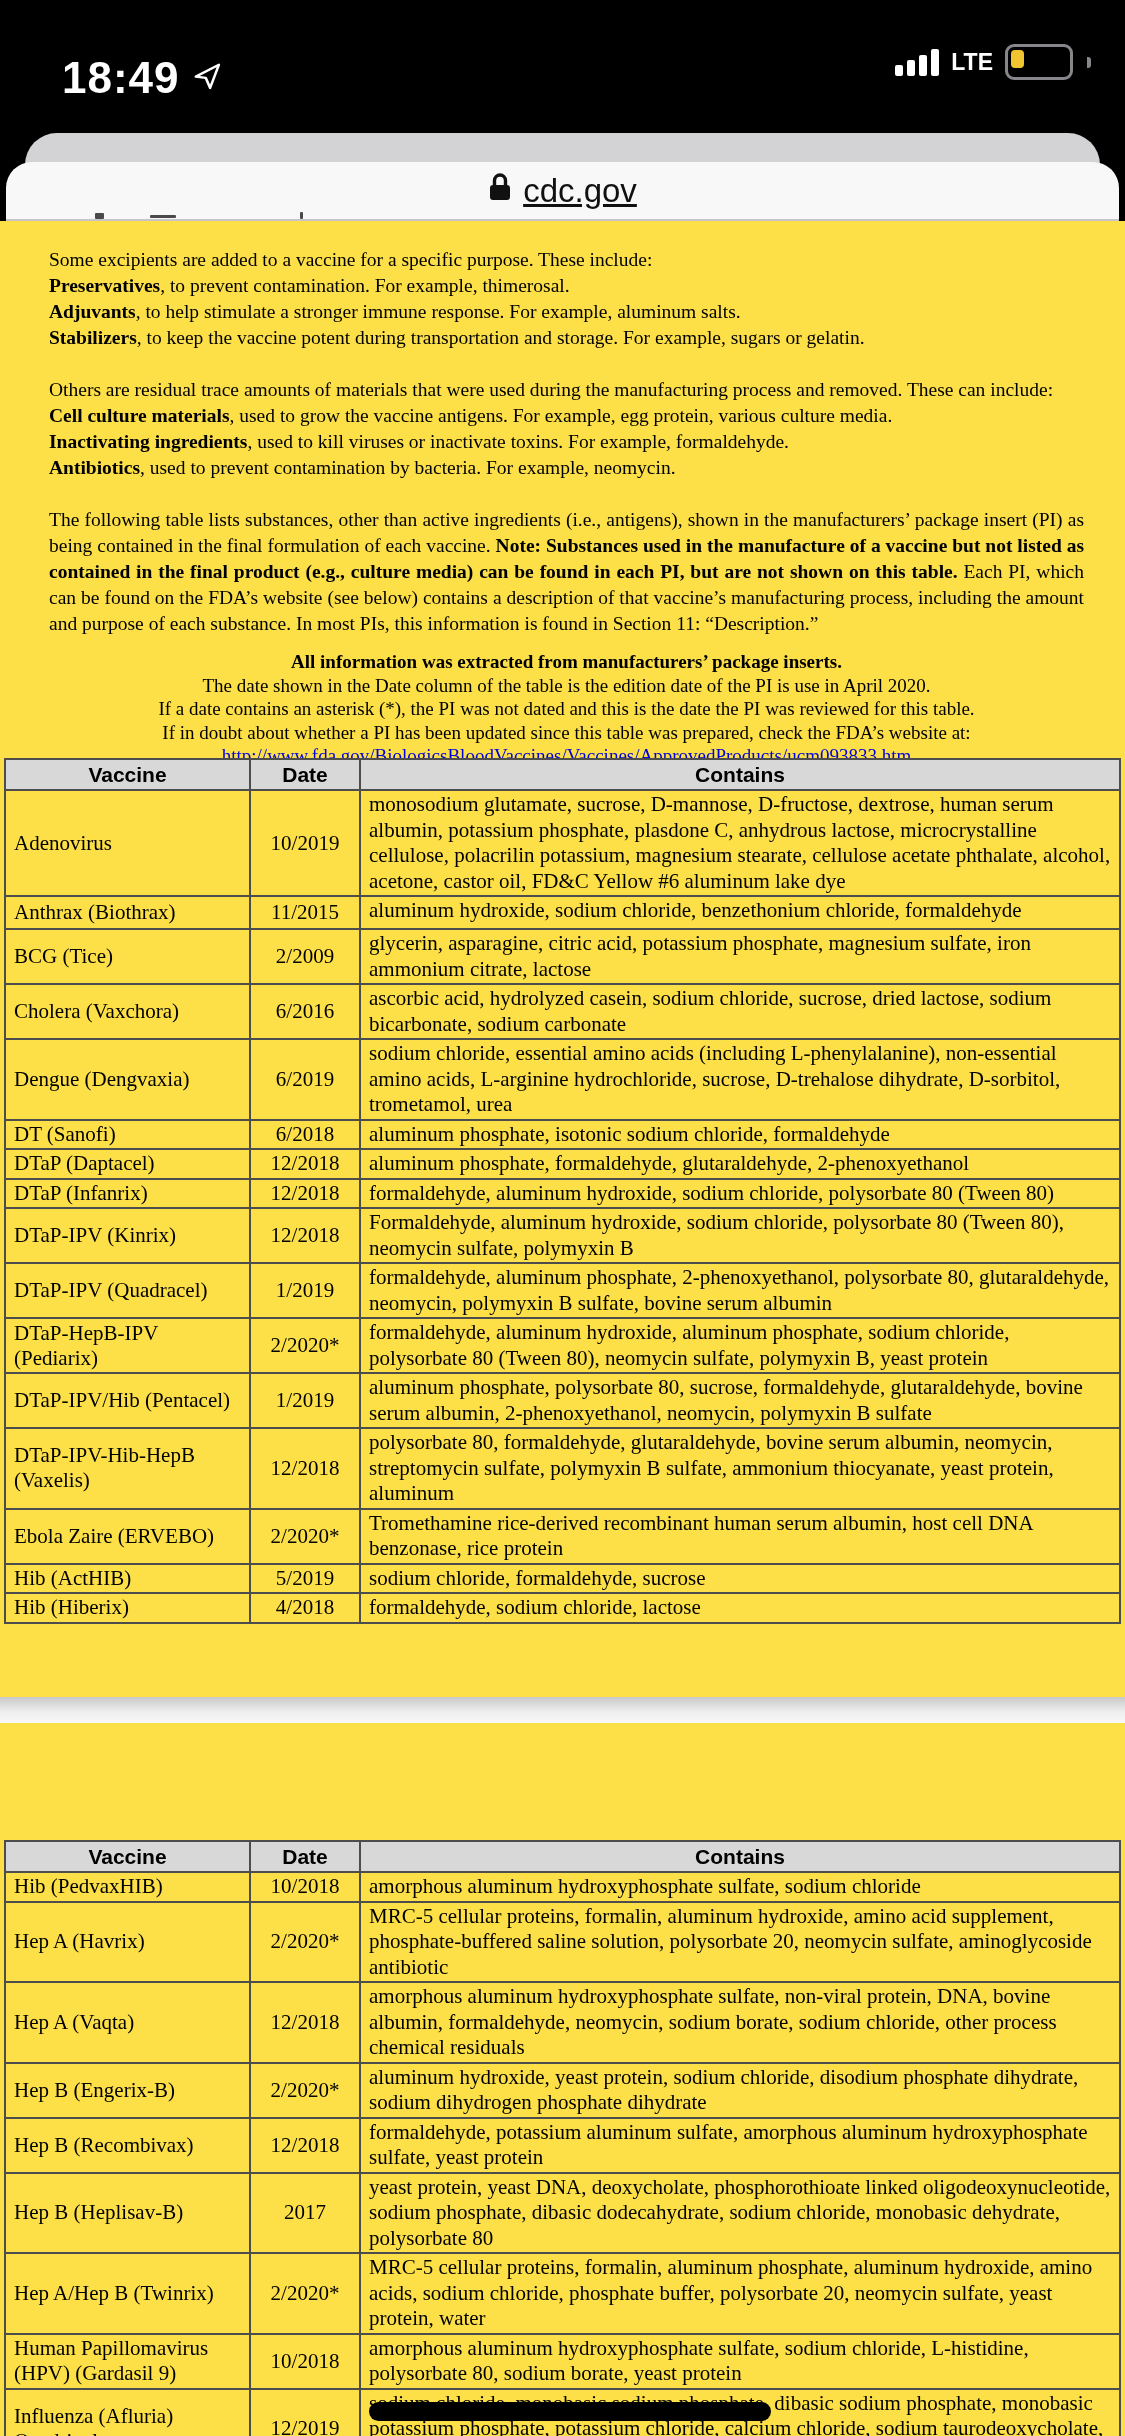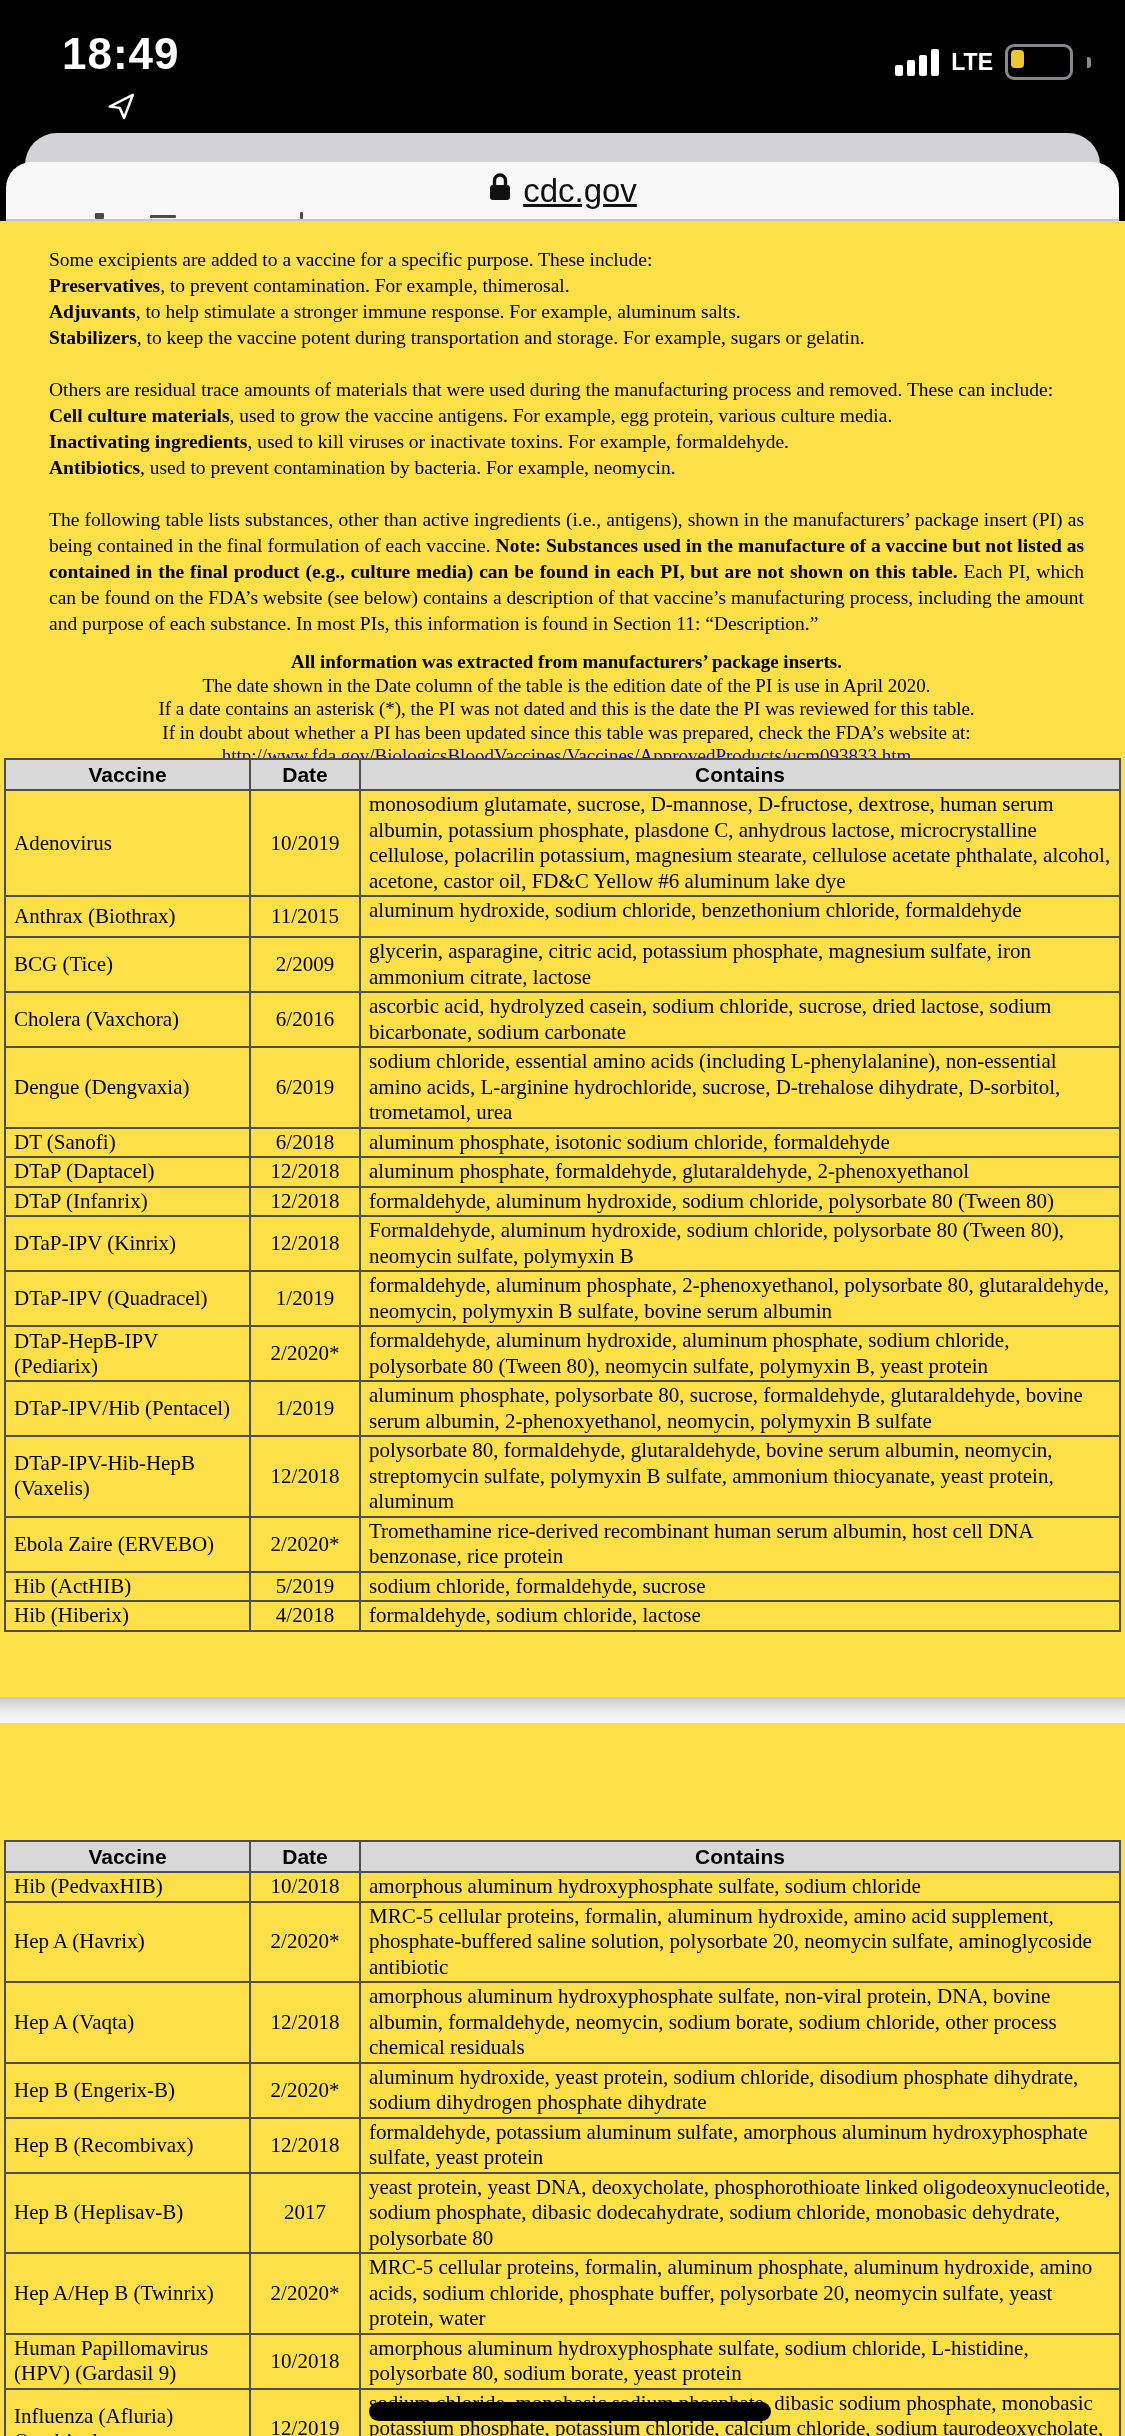--- a/index.html
+++ b/index.html
@@ -1,21 +1,21 @@
 <!DOCTYPE html>
 <html><head>
 <meta charset="utf-8">
 <style>
   html,body{margin:0;padding:0;}
   body{width:1125px;height:2436px;overflow:hidden;background:#000;position:relative;
        font-family:"Liberation Serif", serif;}
   
   .statusbar{position:absolute;top:0;left:0;width:1125px;height:133px;background:#000;
              font-family:"Liberation Sans", sans-serif;color:#fff;}
-  .sb-left{position:absolute;left:62px;top:29px;display:flex;align-items:center;gap:12px;flex-direction:column;}
+  .sb-left{position:absolute;left:62px;top:53px;display:flex;align-items:center;gap:12px;}
   .sb-time{font-size:44px;font-weight:600;letter-spacing:1px;}
   .sb-right{position:absolute;right:34px;top:44px;display:flex;align-items:center;gap:12px;}
   .sig{display:flex;align-items:flex-end;gap:4px;height:28px;}
   .sig span{display:block;width:8px;background:#fff;border-radius:2px;}
   .sig .b1{height:11px}.sig .b2{height:16px}.sig .b3{height:21px}.sig .b4{height:27px}
   .lte{font-size:23px;font-weight:600;}
   .batt{position:relative;width:62px;height:30px;border:3px solid #87878b;border-radius:9px;}
   .batt .fill{position:absolute;left:3px;top:3px;width:13px;height:18px;background:#f0c52f;border-radius:4px;}
   .batt-tip{width:4px;height:11px;background:#87878b;border-radius:0 3px 3px 0;margin-left:2px;}
   
@@ -144,21 +144,21 @@
             <td class="c">
               <div class="cw" style="height: 102px;">monosodium glutamate, sucrose, D-mannose, D-fructose, dextrose, human serum albumin, potassium phosphate, plasdone C, anhydrous lactose, microcrystalline cellulose, polacrilin potassium, magnesium stearate, cellulose acetate phthalate, alcohol, acetone, castor oil, FD&amp;C Yellow #6 aluminum lake dye</div>
             </td>
           </tr>
           <tr>
             <td class="v">
               <div>Anthrax (Biothrax)</div>
             </td>
             <td class="d">11/2015</td>
             <td class="c">
-              <div class="cw" style="height: 37px;">aluminum hydroxide, sodium chloride, benzethonium chloride,  formaldehyde</div>
+              <div class="cw" style="height: 29px;">aluminum hydroxide, sodium chloride, benzethonium chloride,  formaldehyde</div>
             </td>
           </tr>
           <tr>
             <td class="v">
               <div>BCG (Tice)</div>
             </td>
             <td class="d">2/2009</td>
             <td class="c">
               <div class="cw" style="height: 51px;">glycerin, asparagine, citric acid, potassium phosphate, magnesium sulfate, iron ammonium citrate, lactose</div>
             </td>

